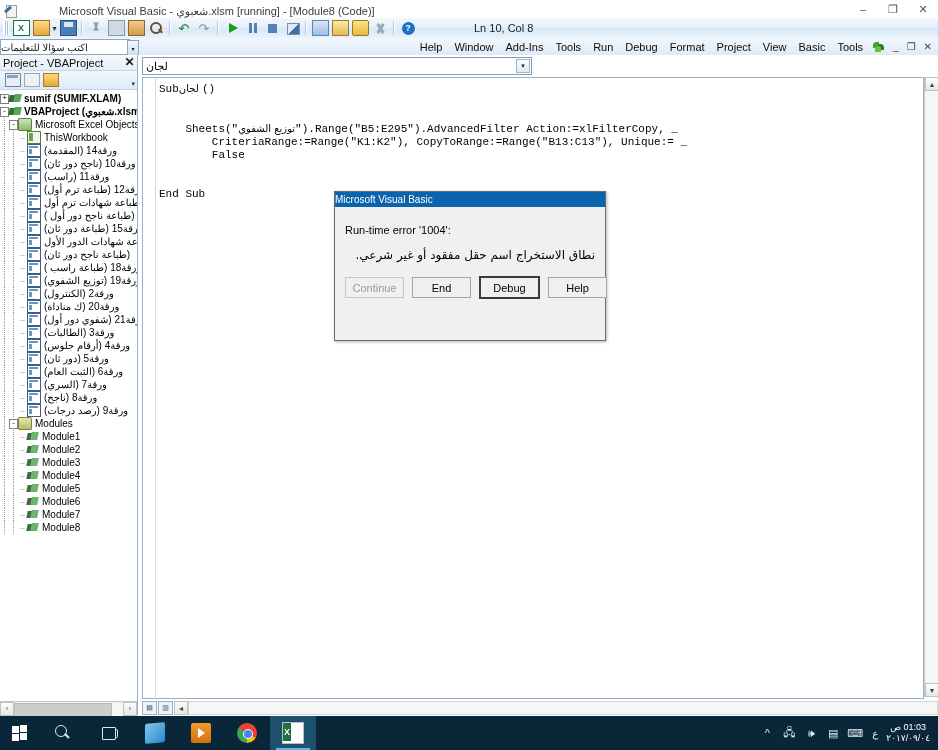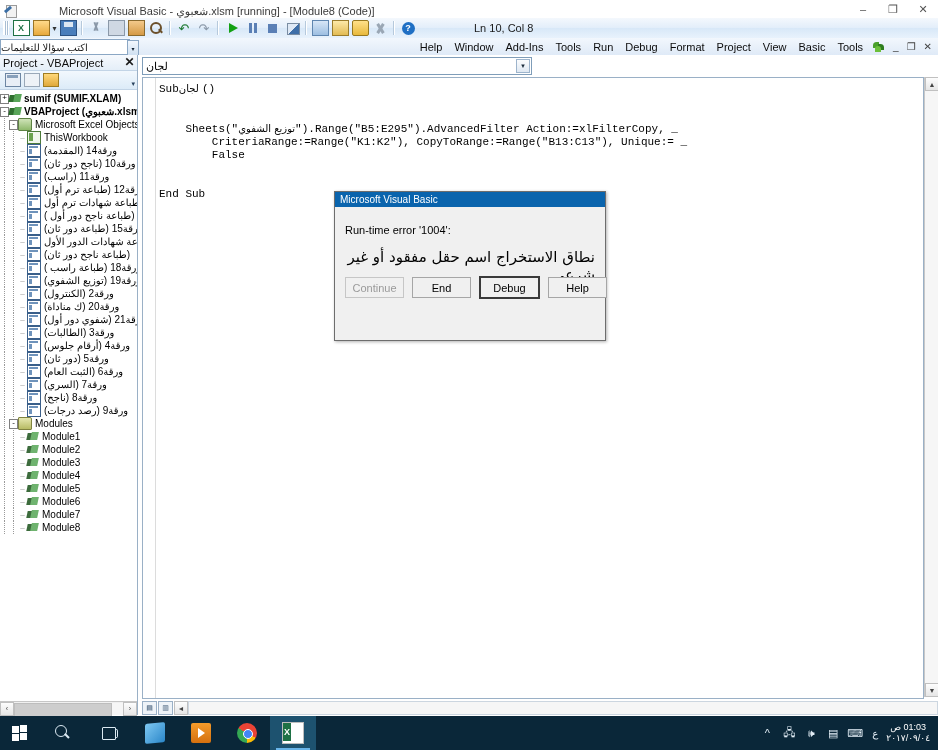--- a/index.html
+++ b/index.html
@@ -263,29 +263,29 @@
   .cb-hscroll { flex:1; height:12px; background:#f6f6f6; border:1px solid #ccd6e0; position:relative;}
 
   
   .dialog {
     position:absolute; left:334px; top:191px; width:270px; height:148px;
     background:#f0f0f0; border:1px solid #6d6d6d;
     box-shadow: 1px 1px 3px rgba(0,0,0,0.3);
   }
   .dlg-title {
     height:15px; background:#0a64ad; display:flex; align-items:center;
-    padding-left:5px; color:#ffffff; font-size:10px;
+    color:#ffffff; font-size:10px;
   }
   .dlg-body { position:relative; height:100px; }
   .dlg-err {
     position:absolute; left:10px; top:17px; font-size:11px; color:#000;
   }
   .dlg-msg {
     position:absolute; left:10px; top:41px; right:10px;
-    font-size:15px; color:#000; direction:rtl; text-align:right;
+    font-size:12px; color:#000; direction:rtl; text-align:right;
     font-family:"DejaVu Sans",sans-serif;
   }
   .dlg-buttons {
     position:absolute; left:0; bottom:8px; width:100%;
     display:flex; justify-content:space-around; align-items:center; padding:0 6px;
   }
   .dlg-btn {
     width:57px; height:19px; background:#f0f0f0; border:1px solid #a6a6a6;
     font-size:11px; color:#000; display:flex; align-items:center; justify-content:center;
   }

